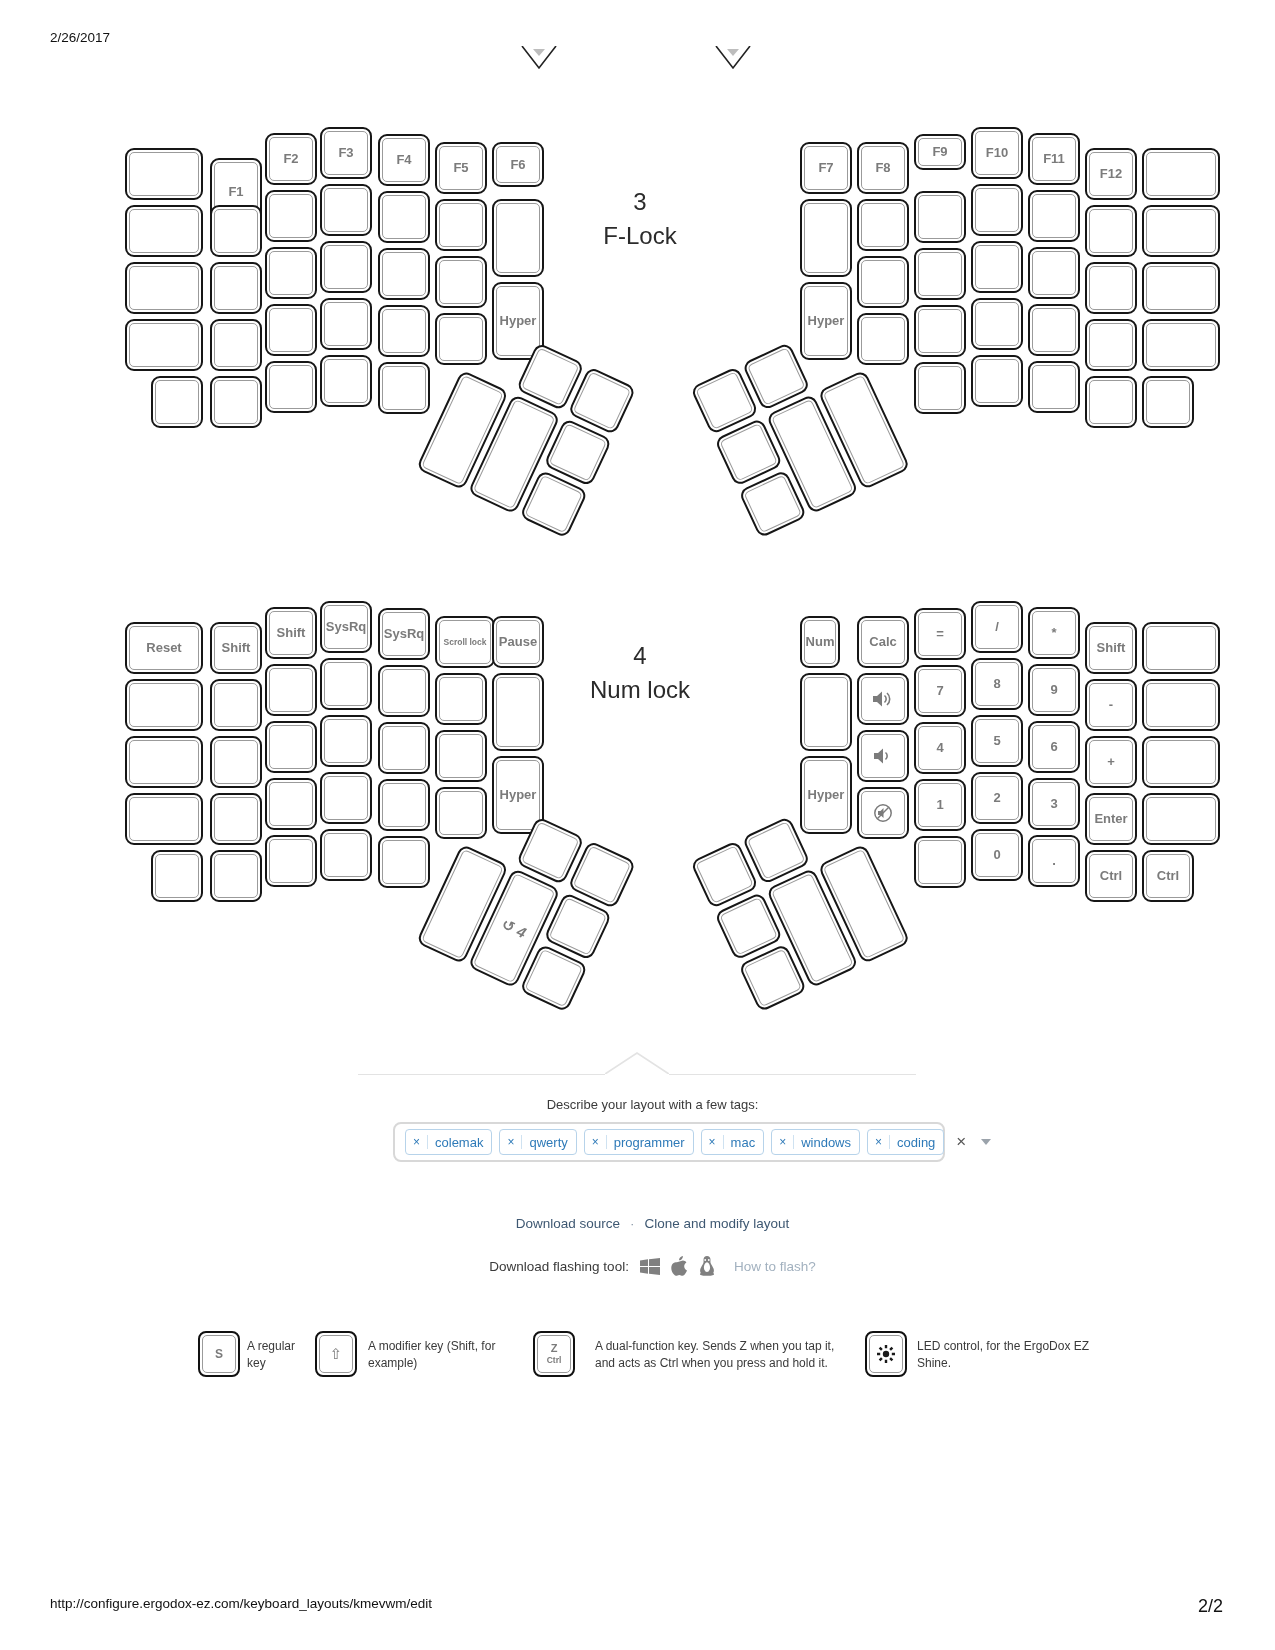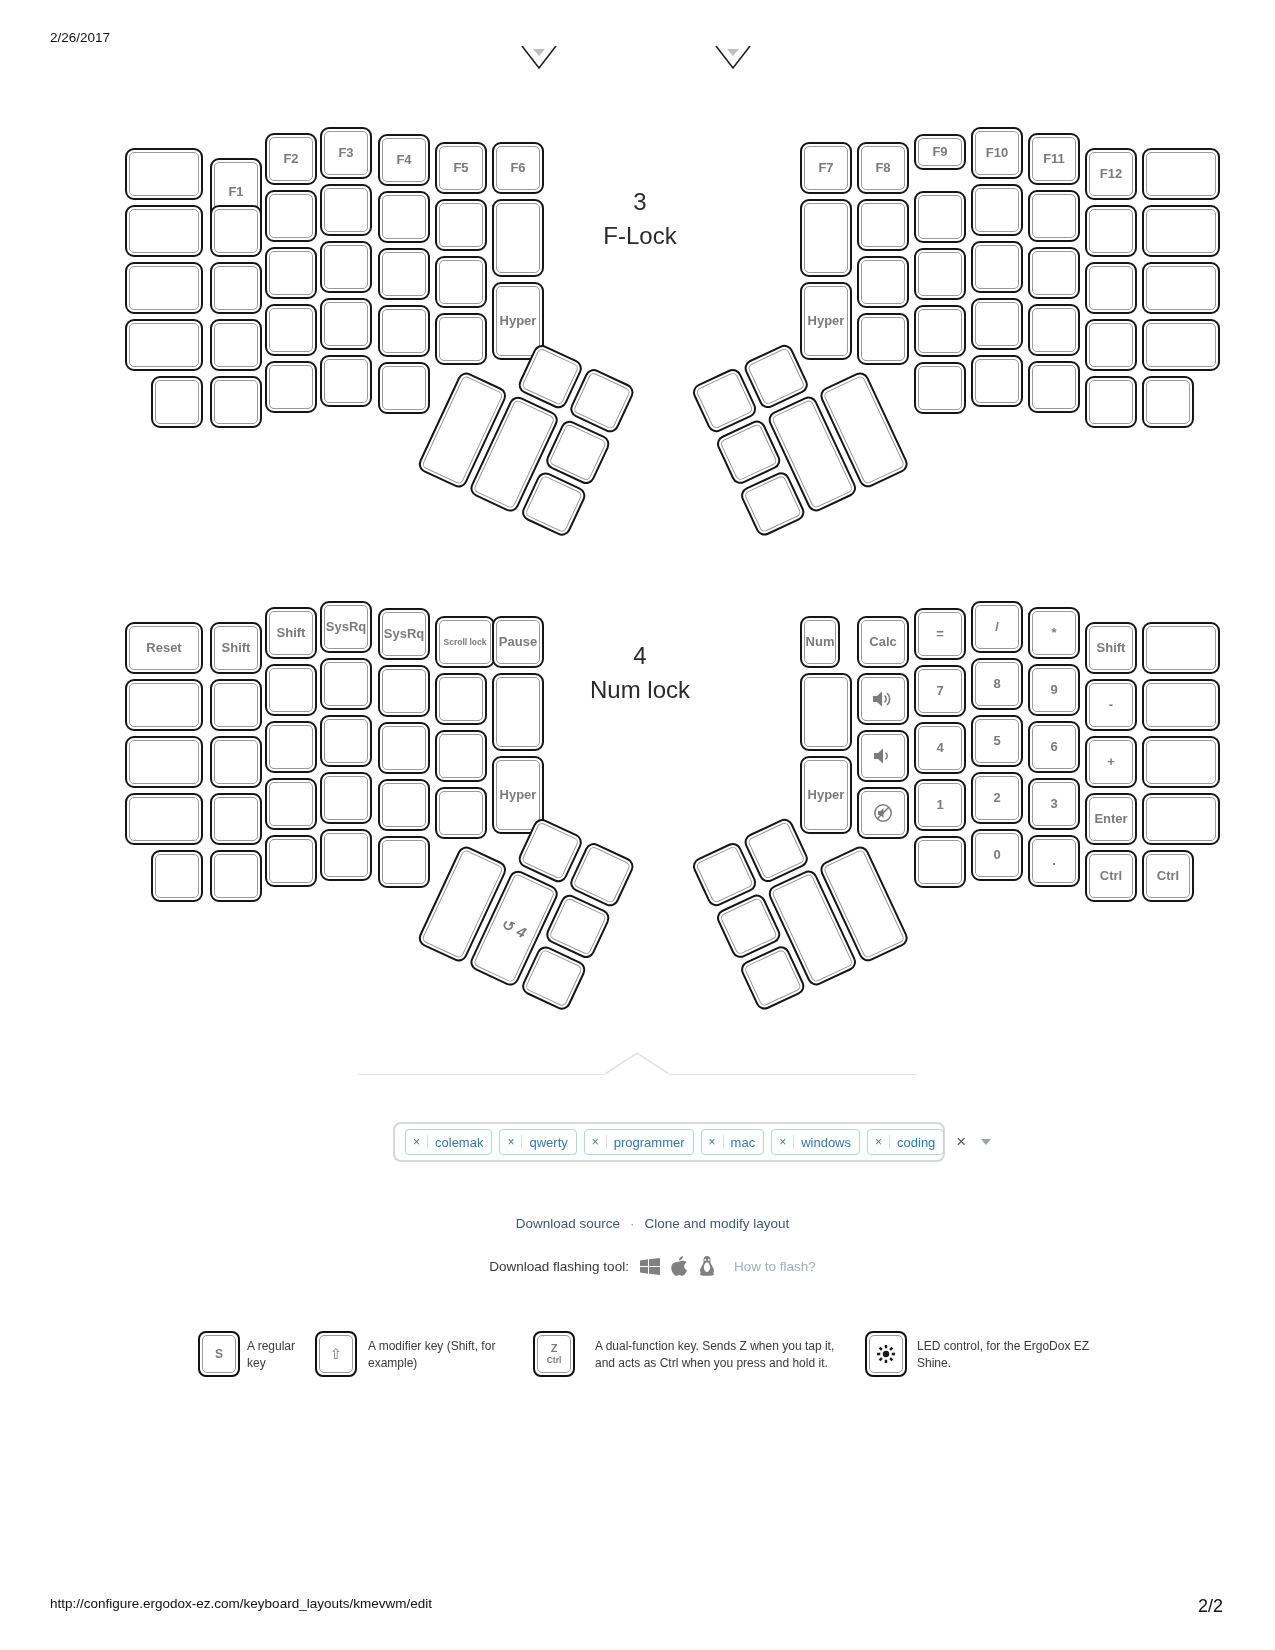--- a/index.html
+++ b/index.html
@@ -86,21 +86,21 @@
         </div>
         <div class="key" style="left: 195px; top: 0px; width: 52px; height: 52px;">
           <div class="kin">F3</div>
         </div>
         <div class="key" style="left: 253px; top: 7px; width: 52px; height: 52px;">
           <div class="kin">F4</div>
         </div>
         <div class="key" style="left: 310px; top: 15px; width: 52px; height: 52px;">
           <div class="kin">F5</div>
         </div>
-        <div class="key" style="left: 367px; top: 15px; width: 52px; height: 52px;">
+        <div class="key" style="left: 367px; top: 15px; width: 52px; height: 45px;">
           <div class="kin">F6</div>
         </div>
         <div class="key" style="left: 0px; top: 78px; width: 78px; height: 52px;">
           <div class="kin"></div>
         </div>
         <div class="key" style="left: 85px; top: 78px; width: 52px; height: 52px;">
           <div class="kin"></div>
         </div>
         <div class="key" style="left: 140px; top: 63px; width: 52px; height: 52px;">
           <div class="kin"></div>
@@ -575,20 +575,21 @@
     <div class="layer-num">4</div>
     <div class="layer-name">Num lock</div>
   </div>
 
   <div class="divider"></div>
   <svg class="caret" width="64" height="23" viewBox="0 0 64 23">
     <path d="M0,22 L32,1 L64,22" fill="#ffffff" stroke="#e3e3e3" stroke-width="1.5"></path>
     <rect x="0" y="22" width="64" height="1" fill="#ffffff"></rect>
   </svg>
 
+  <div class="tags-prompt">Describe your layout with a few tags:</div>
   <div class="tagbar">
     <span id="pills" style="display:inline-flex;gap:7px;align-items:center;">
         <span class="pill">
           <span class="pill-x">×</span>
           <span>colemak</span>
         </span>
         <span class="pill">
           <span class="pill-x">×</span>
           <span>qwerty</span>
         </span>

